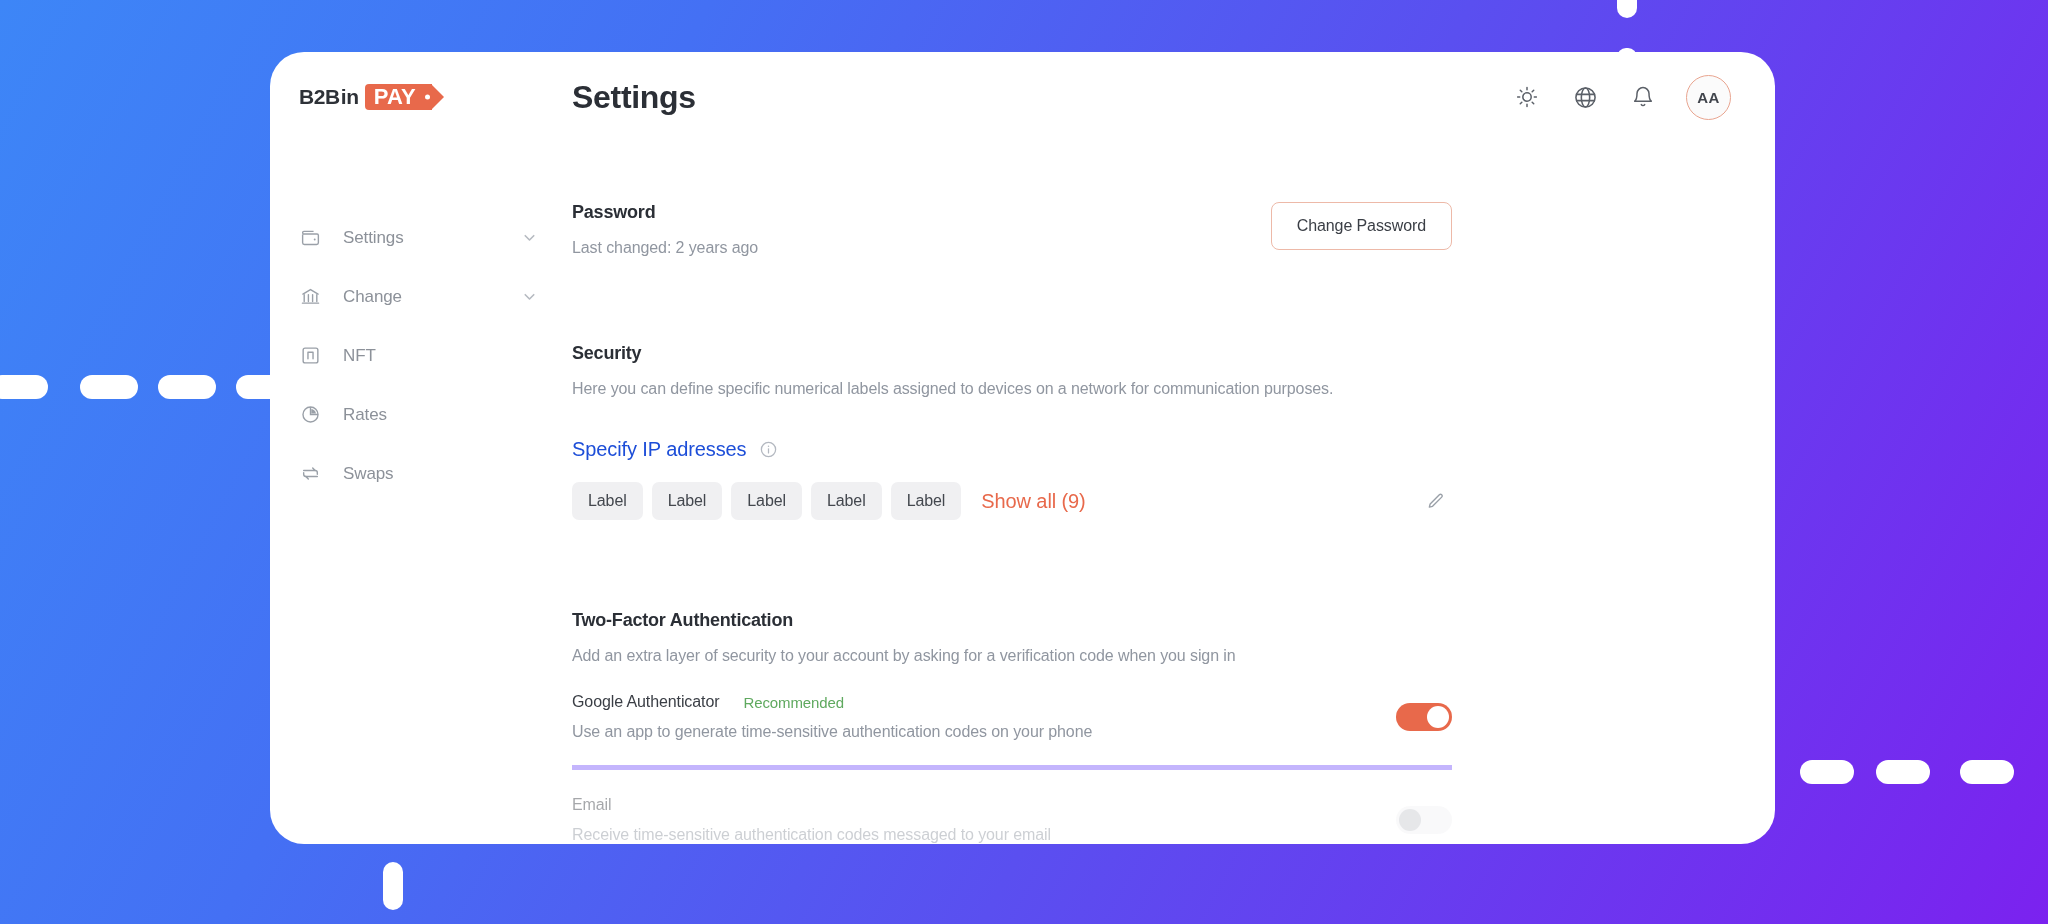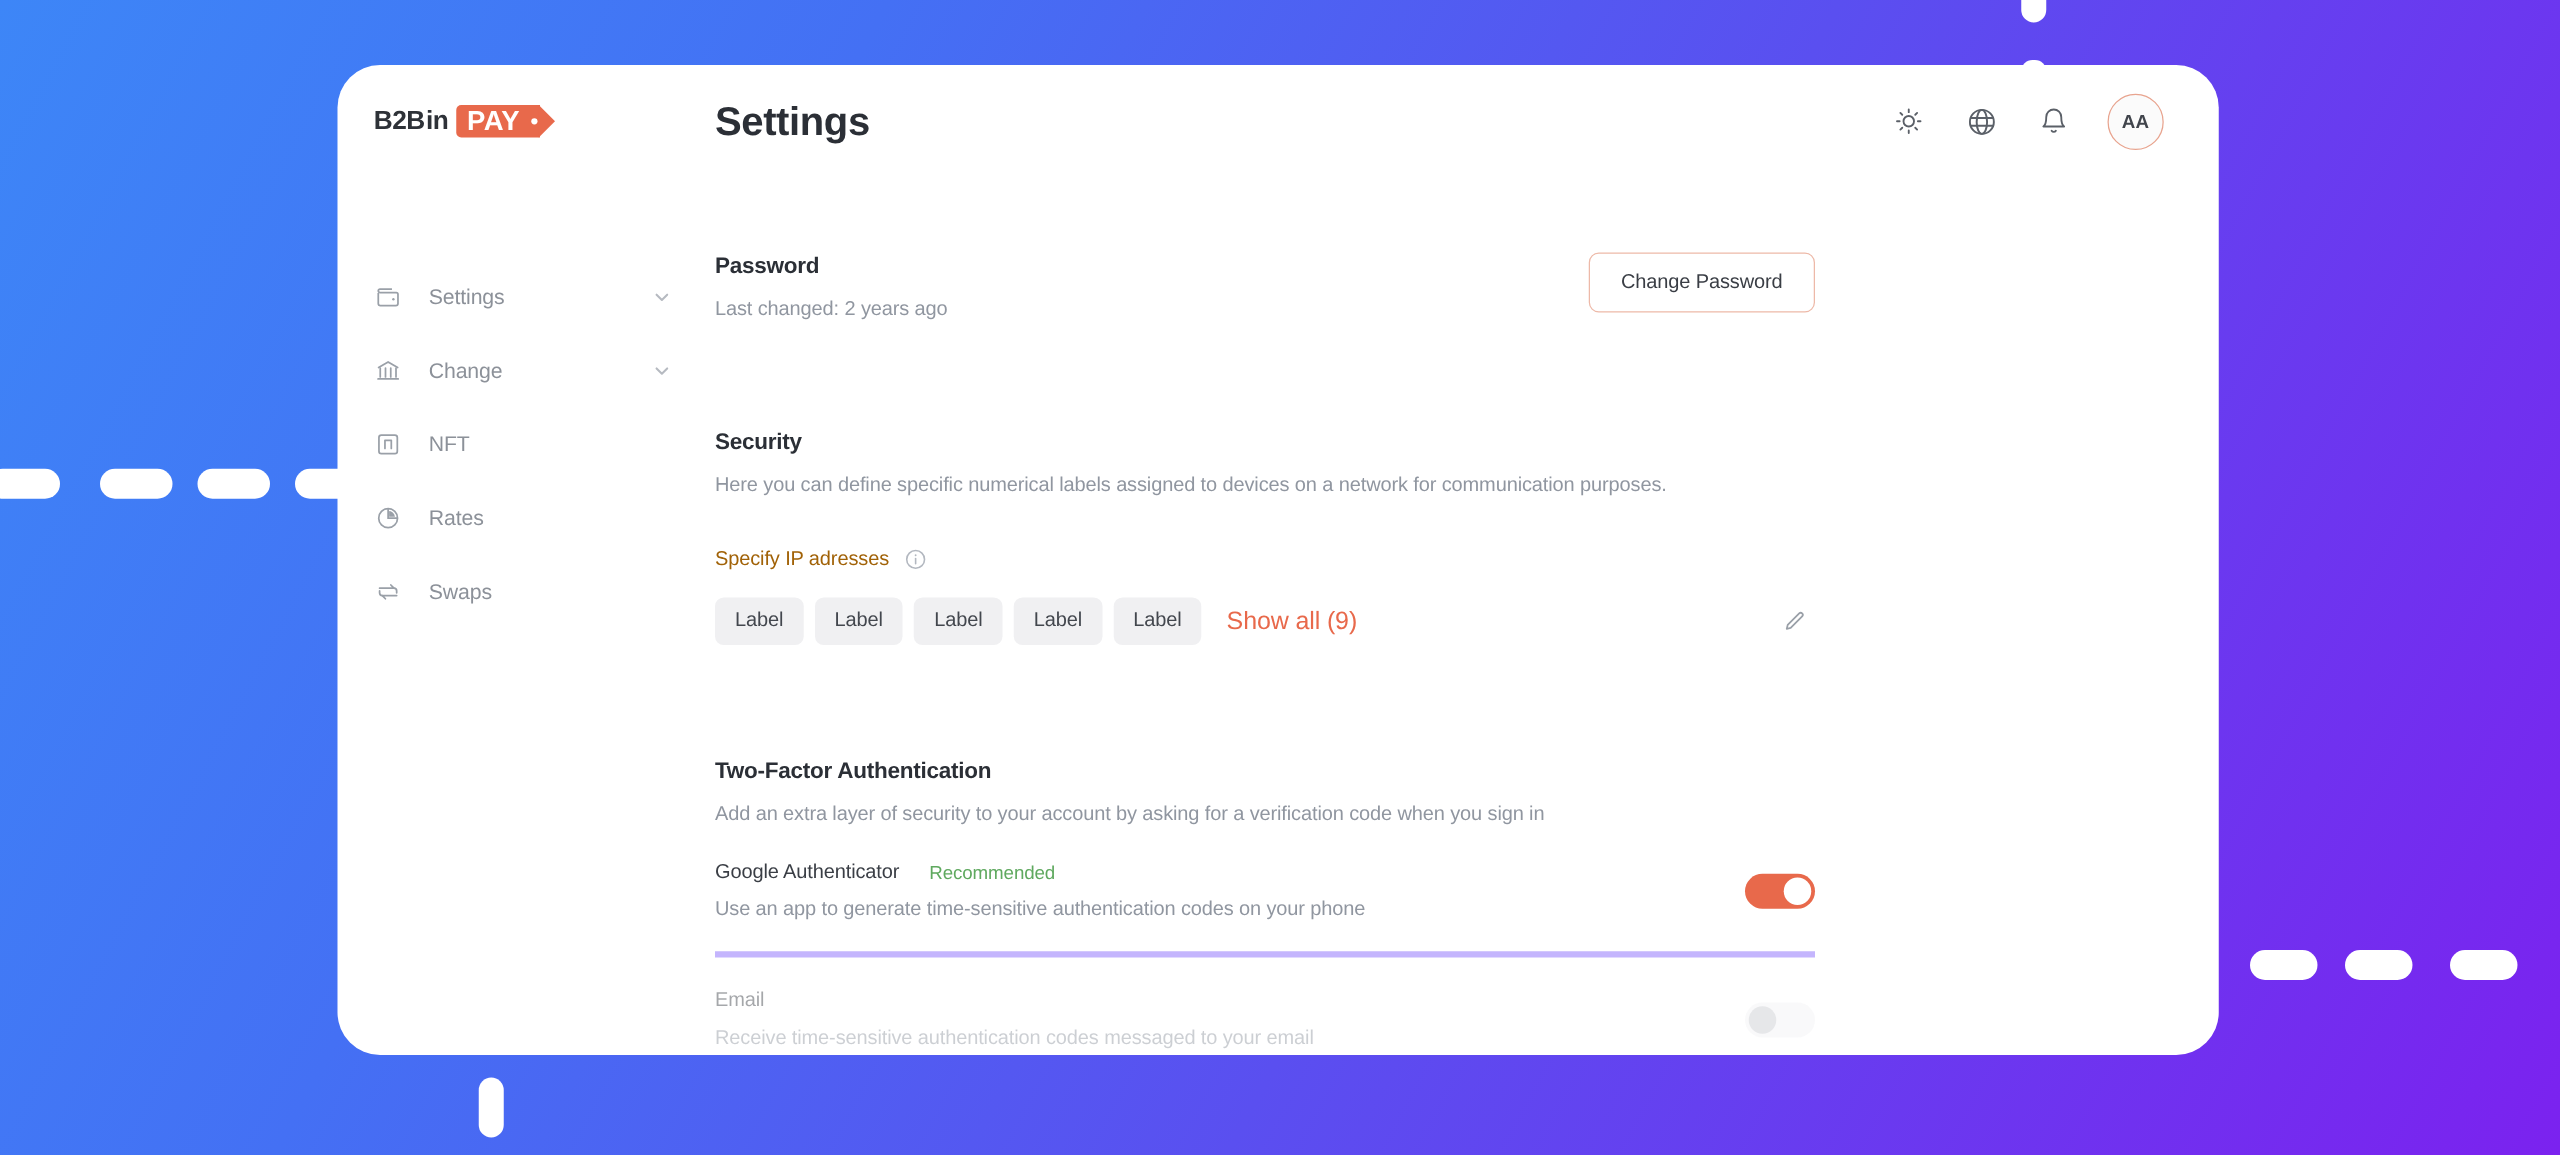--- a/index.html
+++ b/index.html
@@ -226,22 +226,22 @@
   }
 
   #sec-security { margin-top: 86px; }
 
   .field-label-row {
     display: flex;
     align-items: center;
     margin-top: 40px;
   }
   .field-label {
-    font-size: 16px;
-    color: #a16207;
+    font-size: 20px;
+    color: #1d4ed8;
     letter-spacing: -0.1px;
   }
   .info-icon {
     margin-left: 12px;
     color: #b3b8c0;
     display: flex;
     align-items: center;
   }
 
   #chips-row {

